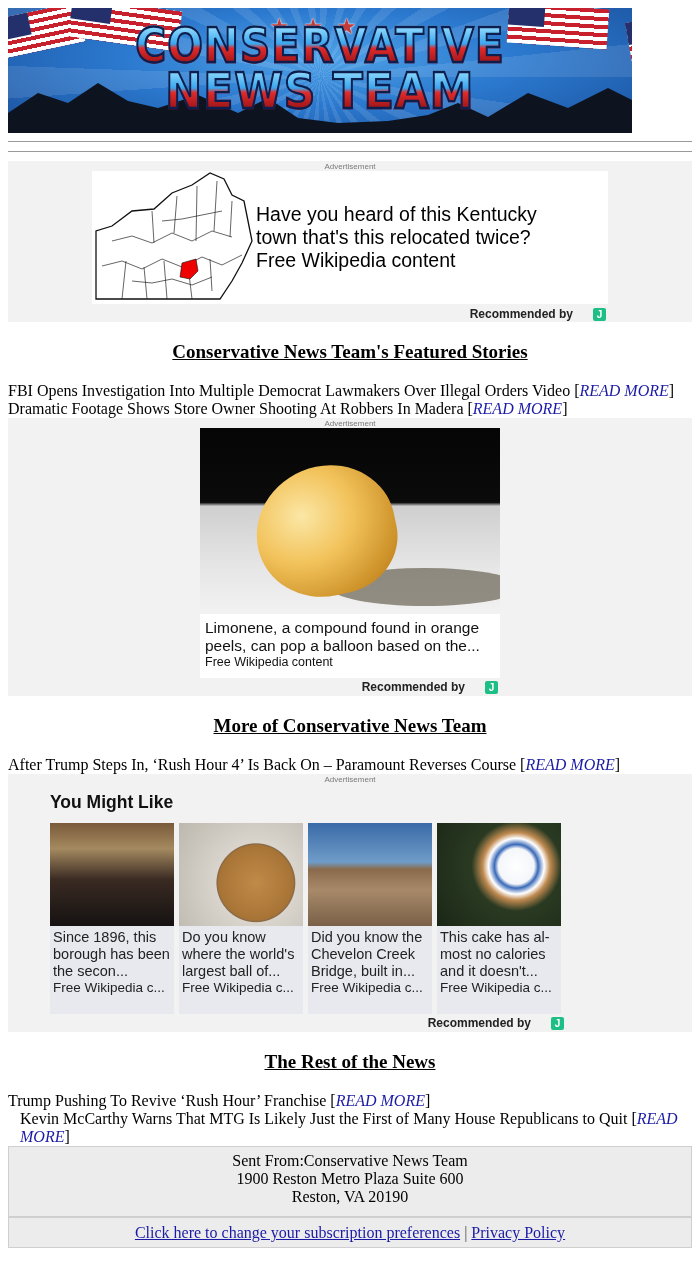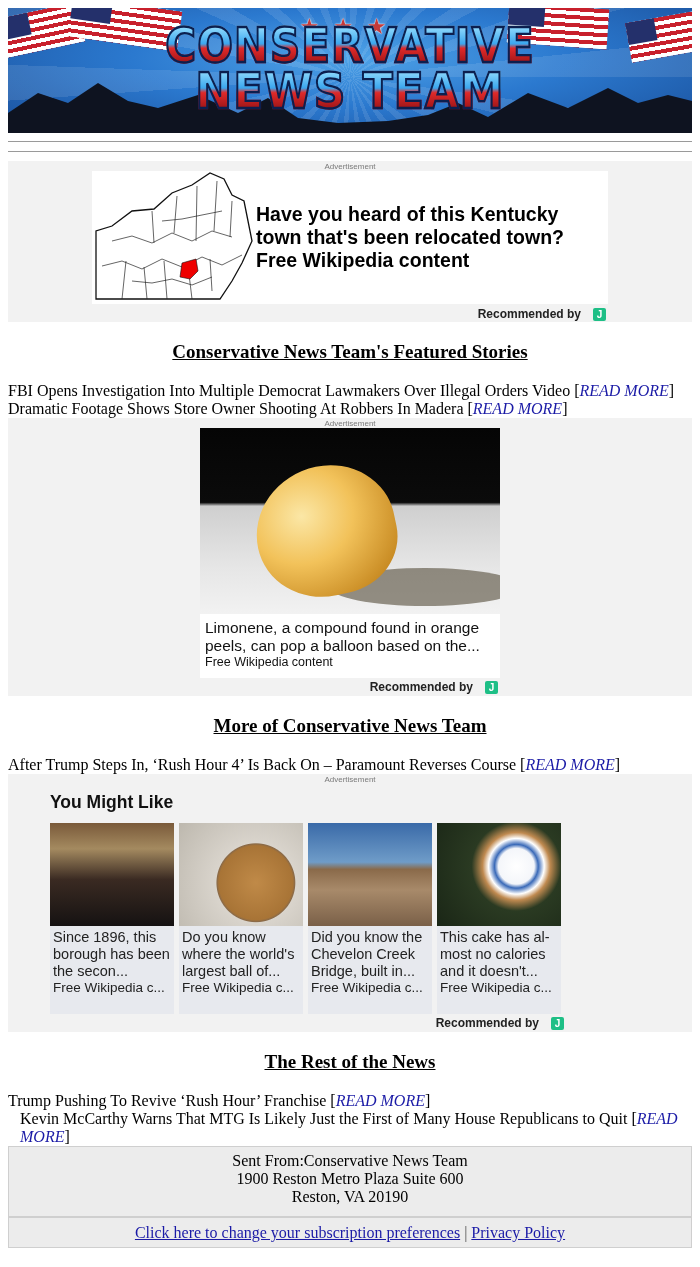--- a/index.html
+++ b/index.html
@@ -1,21 +1,21 @@
 <!DOCTYPE html>
 <html><head>
 <meta charset="utf-8">
 <style>
   * { box-sizing: border-box; }
   html, body { margin: 0; padding: 0; background: #ffffff; }
   body { width: 700px; height: 1267px; overflow: hidden; font-family: "Liberation Serif", serif; color: #000; }
   .wrap { padding: 8px 8px 0 8px; }
 
   
-  .banner { position: relative; width: 684px; height: 125px; overflow: hidden;
+  .banner { position: relative; width: 624px; height: 125px; overflow: hidden;
     background: radial-gradient(ellipse at 50% 40%, #4fa3e8 0%, #2b79cf 45%, #1a4f9a 100%); }
   .banner .rays { position: absolute; inset: 0;
     background: repeating-conic-gradient(from 0deg at 50% 55%, rgba(255,255,255,0.10) 0deg 6deg, rgba(255,255,255,0) 6deg 14deg); }
   .banner .crowd { position: absolute; left: 0; right: 0; bottom: 0; height: 60px; }
   .banner .title { position: absolute; left: 0; right: 0; top: 22px; text-align: center;
     font-family: "DejaVu Sans", sans-serif; font-weight: bold; line-height: 0.9; letter-spacing: 1px;
     transform: scaleY(1.15); }
   .banner .title .l1, .banner .title .l2 { display: block; font-size: 42px;
     background: linear-gradient(180deg, #9fe3ff 0%, #3aa6ee 45%, #e02a2a 55%, #8c0f12 100%);
     -webkit-background-clip: text; background-clip: text; color: transparent;
@@ -25,27 +25,27 @@
     text-shadow: 0 0 2px #fff, 0 0 1px #fff; }
   .flag { position: absolute; width: 80px; height: 40px;
     background: repeating-linear-gradient(180deg, #c8202c 0 4px, #fff 4px 8px); }
   .flag::before { content: ""; position: absolute; left: 0; top: 0; width: 36%; height: 55%; background: #24306b; }
 
   hr.rule { border: 0; border-top: 1px solid #9a9a9a; margin: 0; }
 
   
   .ad { background: #f2f2f2; position: relative; }
   .ad-label { font-family: "Liberation Sans", sans-serif; font-size: 8px; color: #7a7a7a; text-align: center; line-height: 10px; padding-top: 1px; }
-  .rec { font-family: "Liberation Sans", sans-serif; font-size: 12px; font-weight: bold; color: #222; text-align: right; display: flex; align-items: center; justify-content: center; gap: 12px; }
+  .rec { font-family: "Liberation Sans", sans-serif; font-size: 12px; font-weight: bold; color: #222; text-align: right; display: flex; align-items: center; justify-content: center; gap: 20px; }
   .jbadge { display: inline-block; width: 13px; height: 13px; border-radius: 2px; background: #1ebf86; color: #fff; font-size: 10px; line-height: 13px; text-align: center; font-weight: bold; }
 
   .ad1 { margin-top: 12px; height: 161px; }
   .ad1 .card { position: absolute; left: 84px; top: 10px; width: 516px; height: 133px; background: #fff; display: flex; }
   .ad1 .map { width: 162px; height: 133px; }
-  .ad1 .headline { font-family: "Liberation Sans", sans-serif; font-weight: bold; font-size: 19.5px; line-height: 23px; color: #000; padding: 32px 0 0 2px; }
+  .ad1 .headline { font-family: "Liberation Sans", sans-serif; font-weight: normal; font-size: 19.5px; line-height: 23px; color: #000; padding: 32px 0 0 2px; }
   .ad1 .rec { position: absolute; right: 86px; top: 146px; }
 
   h2.section { font-family: "Liberation Serif", serif; font-size: 19px; font-weight: bold; text-decoration: underline; text-align: center; margin: 0; }
   .stories { text-align: left; font-size: 16px; line-height: 18px; }
   .stories a { color: #1a1aa6; font-style: italic; text-decoration: none; }
 
   .ad2 { height: 278px; }
   .ad2 .card { position: absolute; left: 192px; top: 10px; width: 300px; height: 250px; background: #fff; }
   .ad2 .photo { width: 300px; height: 186px; position: relative; overflow: hidden;
     background: linear-gradient(180deg, #050505 0%, #0b0b0b 40%, #cfcfcf 42%, #e6e6e6 75%, #f2f2f2 100%); }
@@ -108,21 +108,21 @@
           <path d="M10 95 L30 90 L50 98 L70 88 L90 96 L110 86 L130 94 L150 84"></path>
           <path d="M30 128 L34 90 M55 128 L52 96 M75 128 L72 90 M100 128 L96 95 M120 120 L118 88"></path>
           <path d="M60 40 L62 72 M85 25 L82 62 M105 15 L104 70 M125 10 L122 60 M140 30 L138 66"></path>
           <path d="M40 110 L60 112 L80 108 L100 114 L120 106"></path>
           <path d="M70 50 L90 48 L110 44 L130 40"></path>
         </g>
         <path d="M90 92 L104 88 L106 100 L98 108 L88 106 Z" fill="#ee0000" stroke="#111" stroke-width="0.6"></path>
       </svg>
       <div class="headline">
         <div>Have you heard of this Kentucky</div>
-        <div>town that's been relocated town?</div>
+        <div>town that's this relocated twice?</div>
         <div>Free Wikipedia content</div>
       </div>
     </div>
     <div class="rec">
       <span>Recommended by</span>
       <span class="jbadge">J</span>
     </div>
   </div>
 
   <div style="height:19px"></div>

